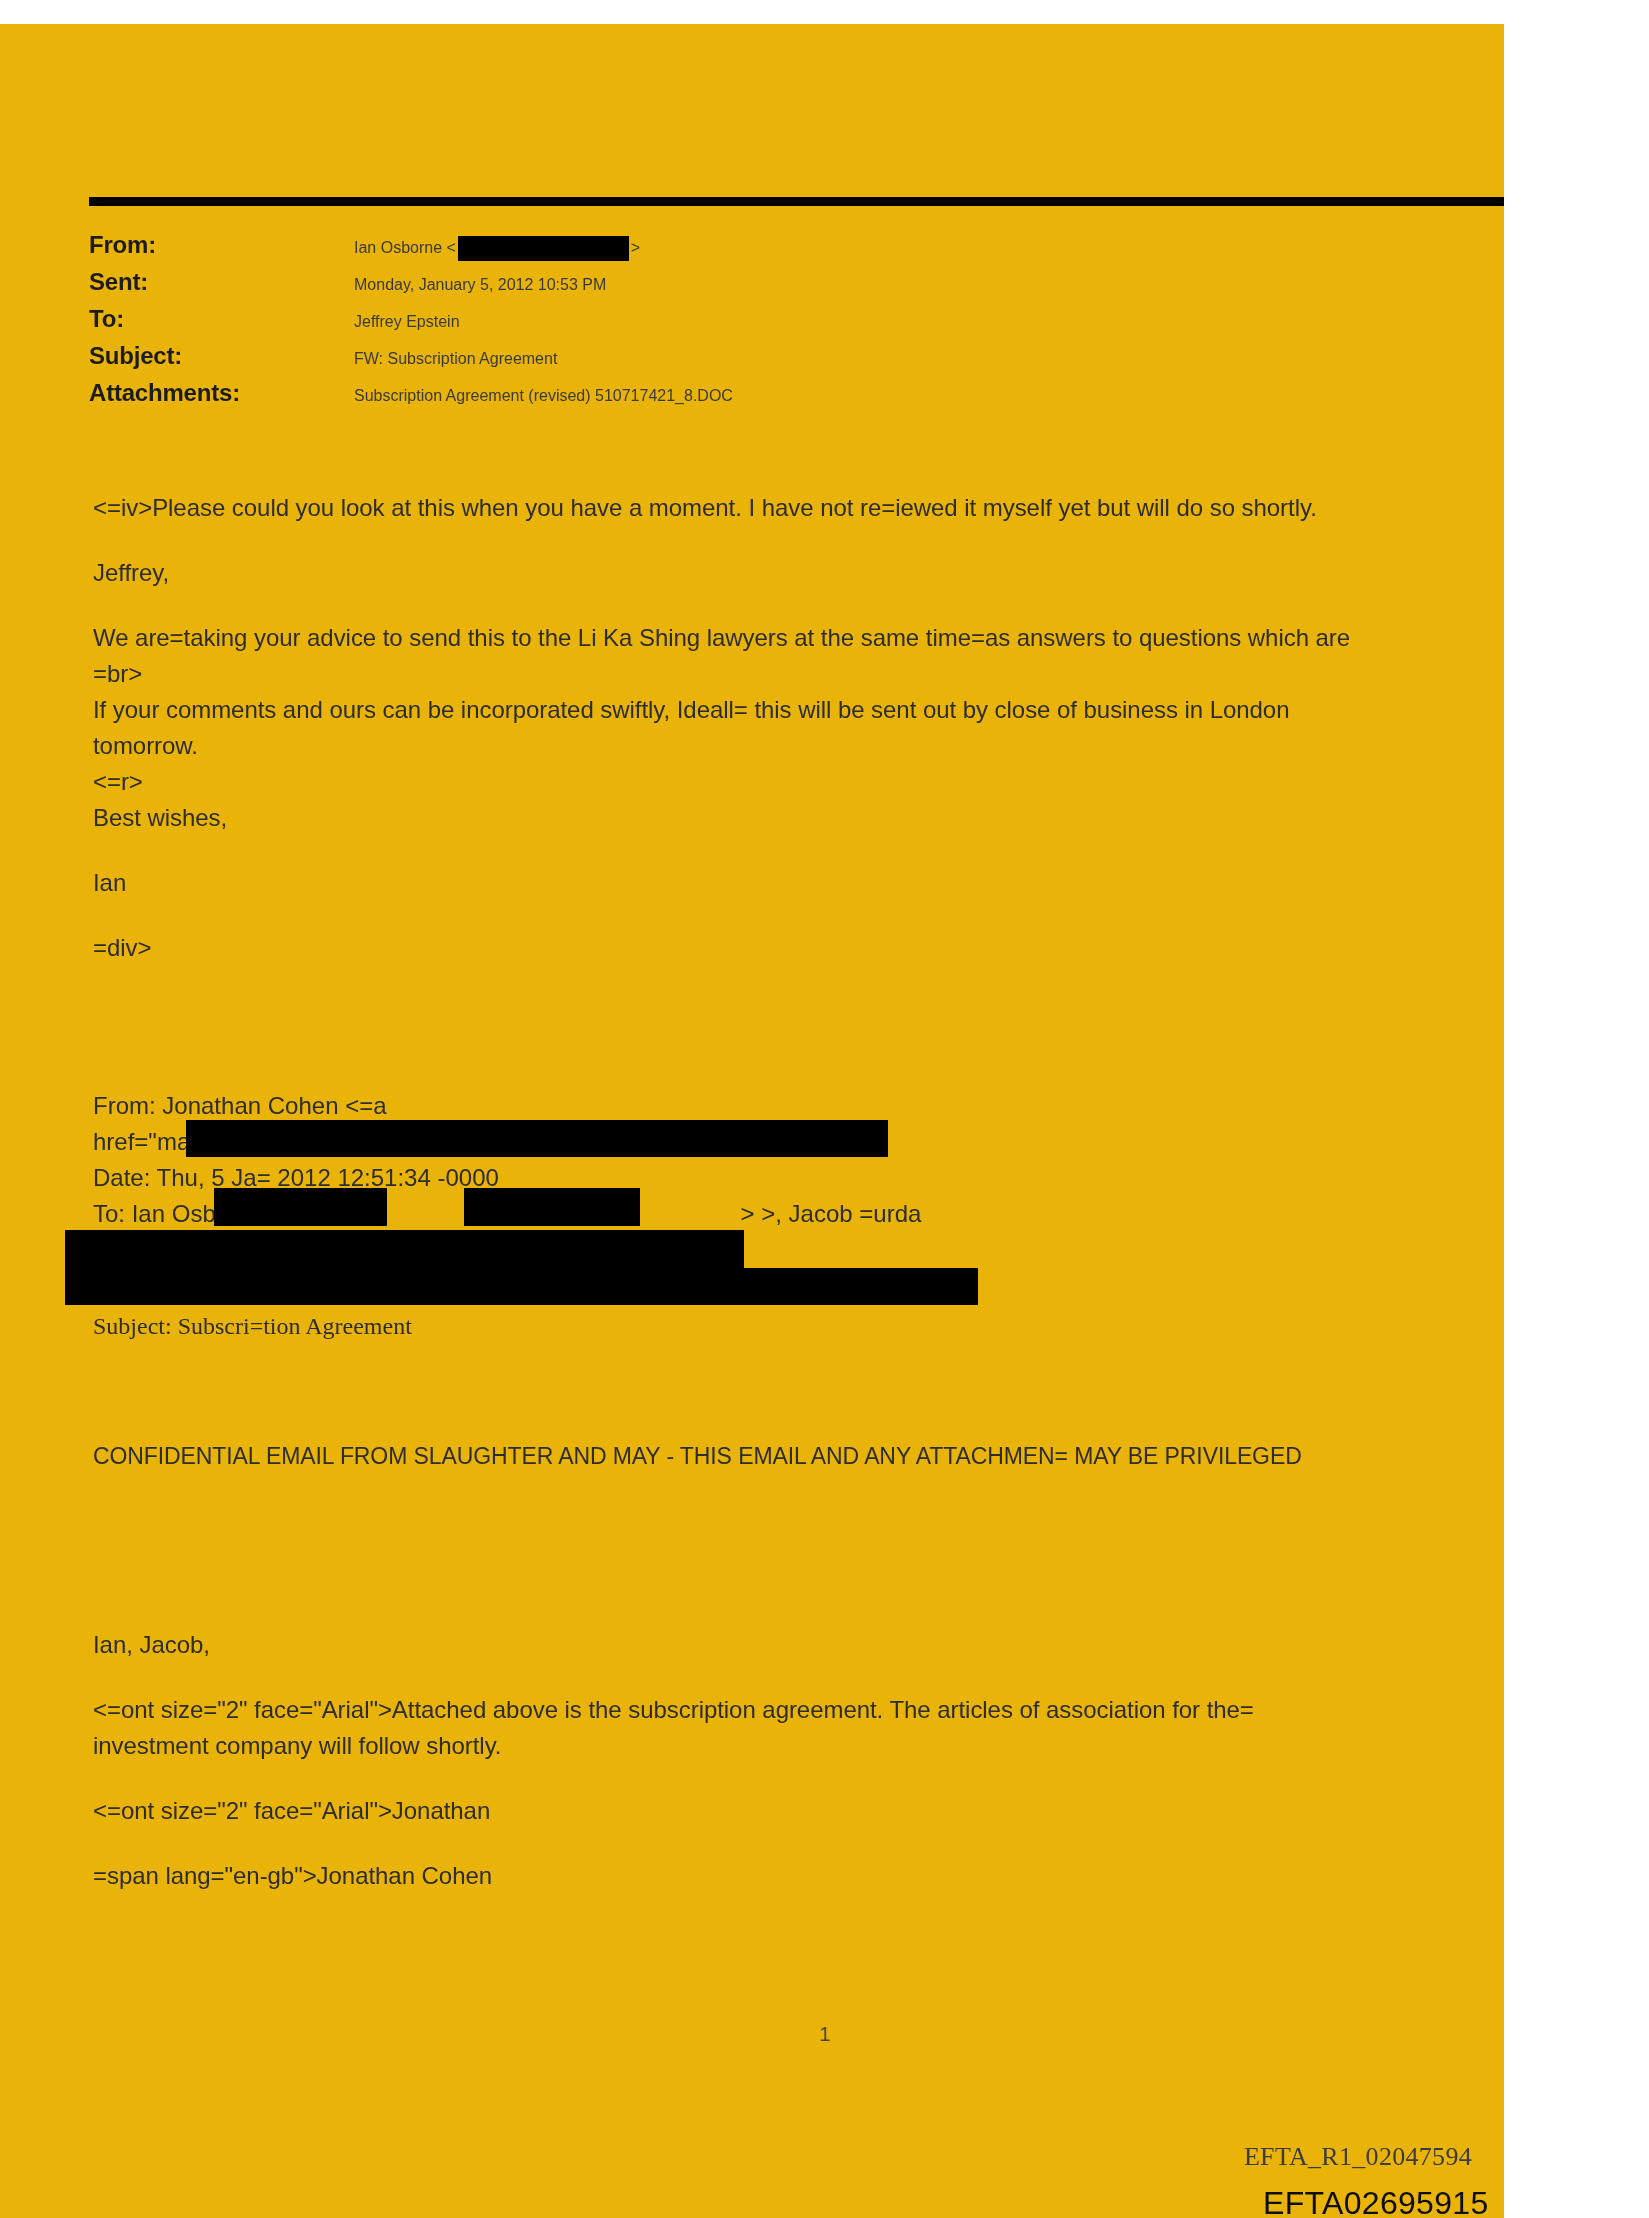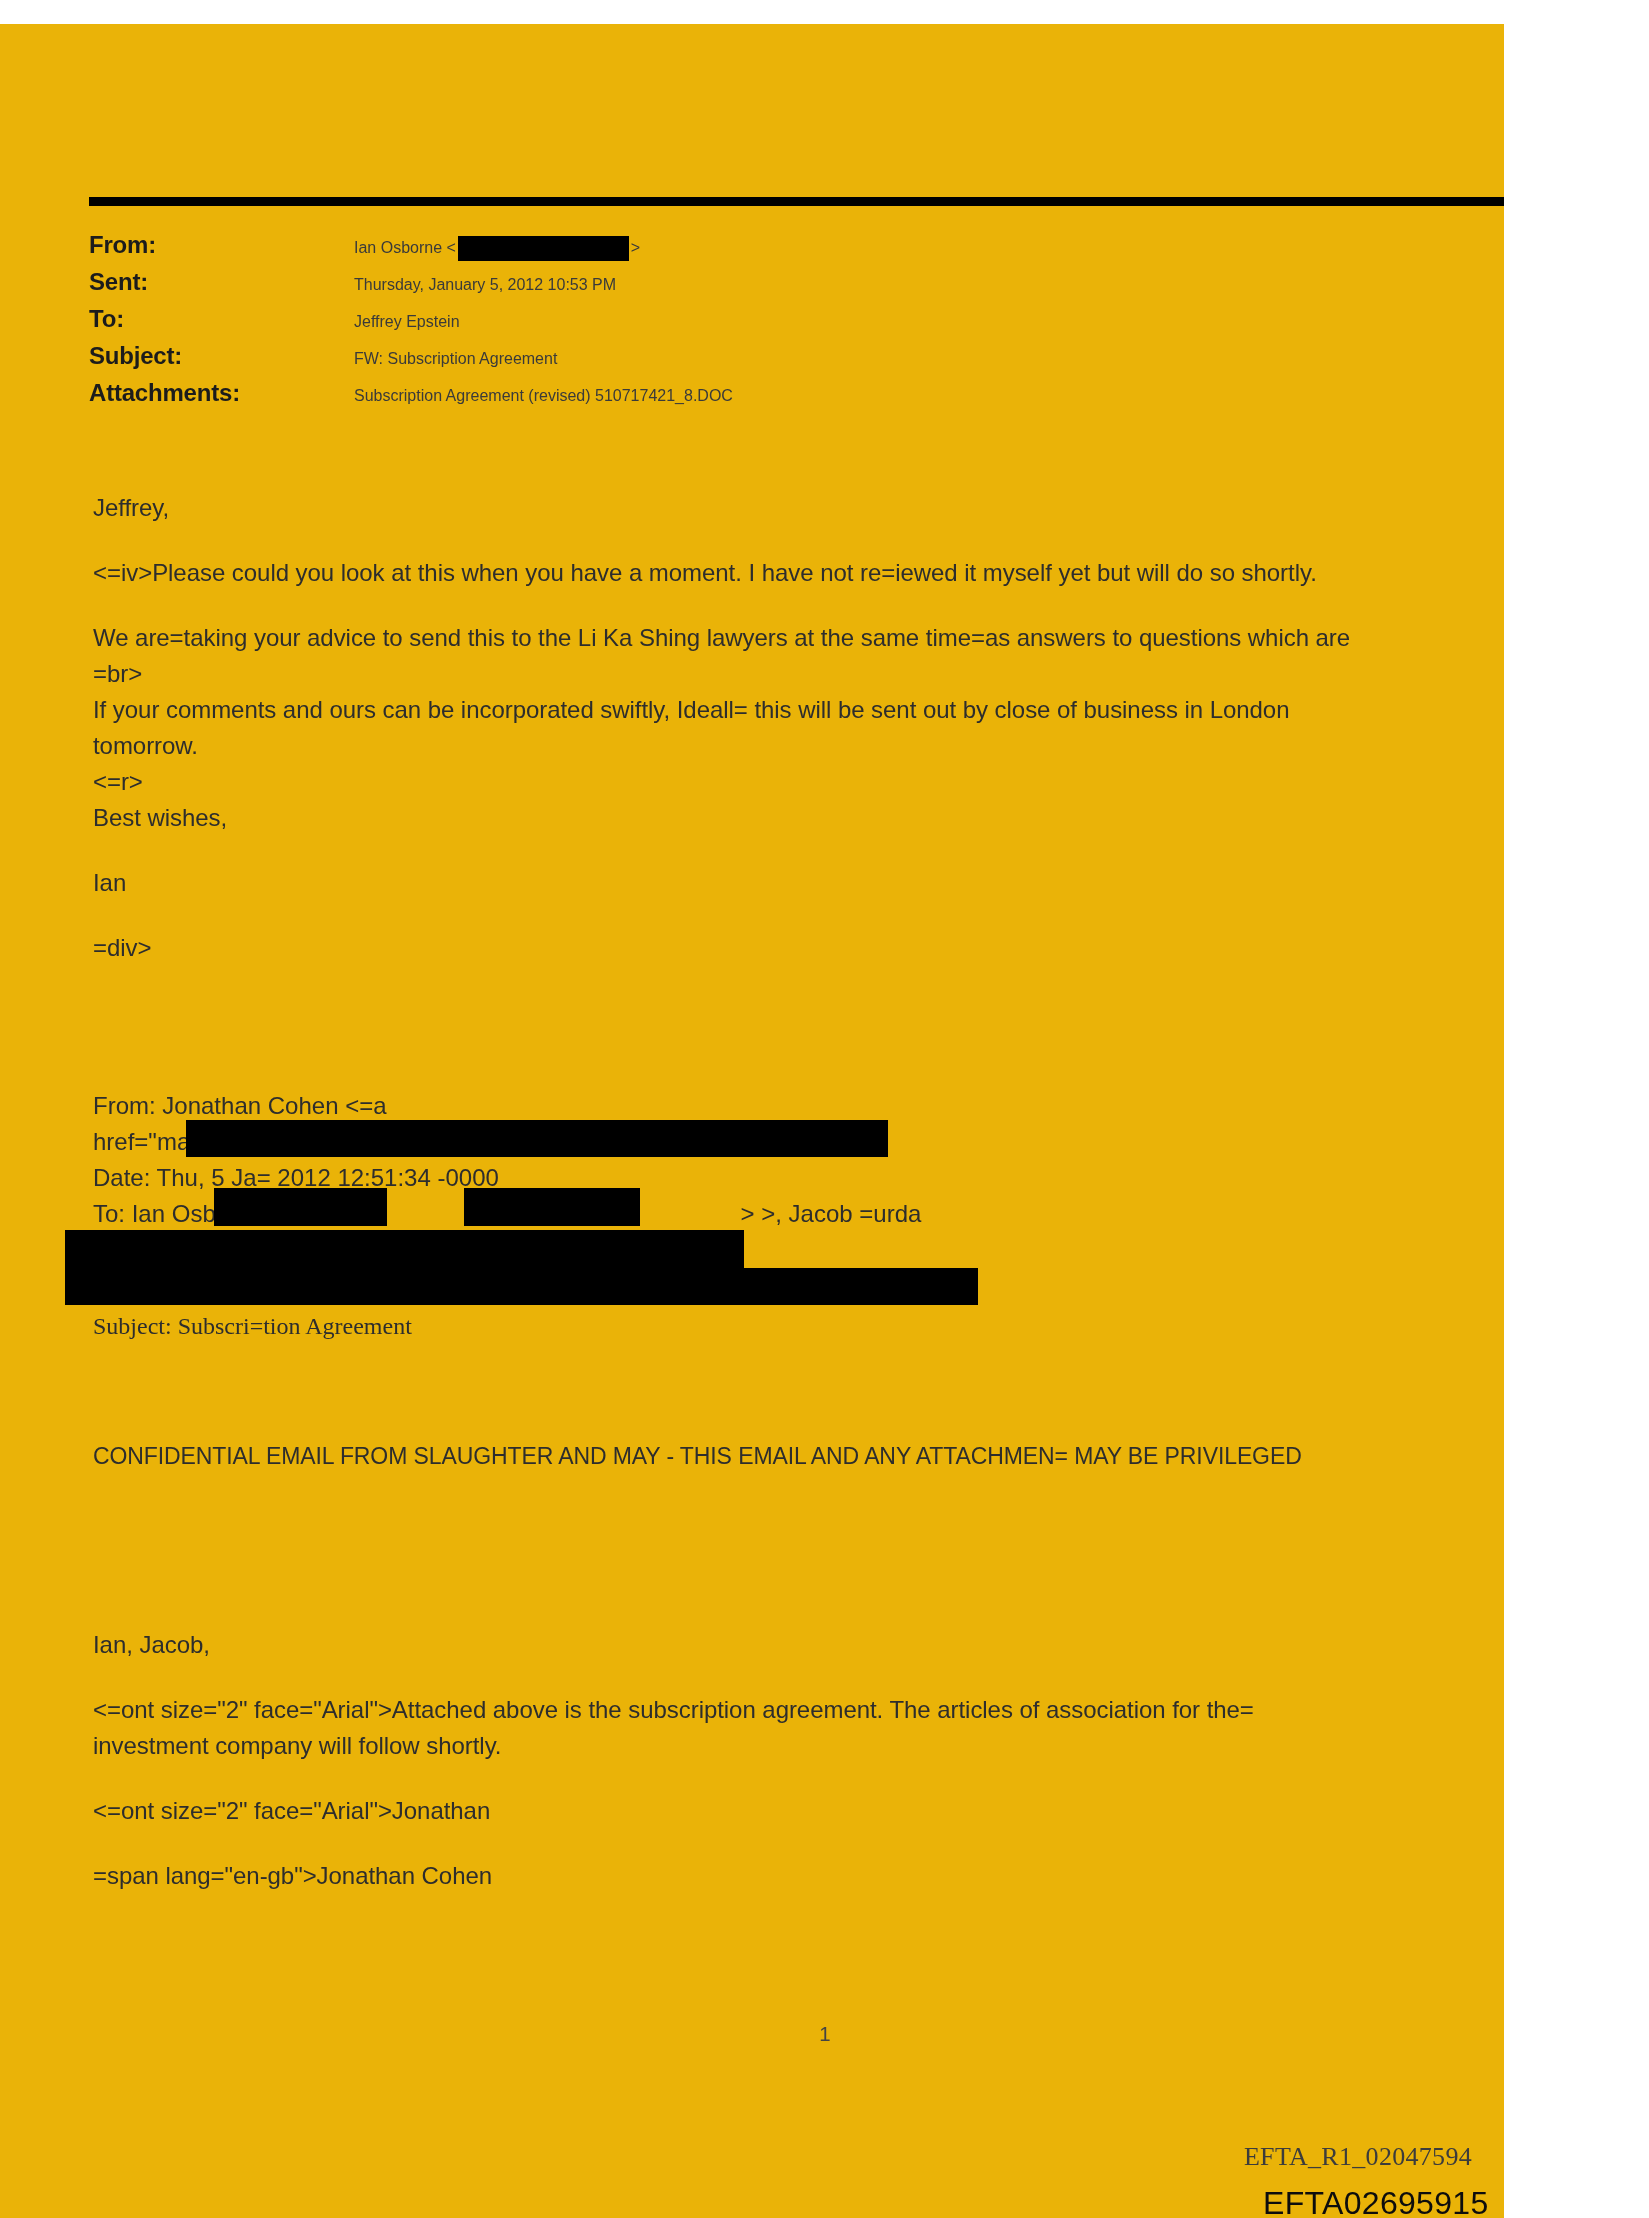--- a/index.html
+++ b/index.html
@@ -169,21 +169,21 @@
       <div class="hdr-label">From:</div>
       <div class="hdr-value">
         <span>Ian Osborne &lt;</span>
           <span class="redact" style="width:171px;height:25px;margin:0 1.9px;"></span>
           <span>&gt;</span>
       </div>
     </div>
 
     <div class="hdr-row">
       <div class="hdr-label">Sent:</div>
-      <div class="hdr-value">Thursday, January 5, 2012 10:53 PM</div>
+      <div class="hdr-value">Monday, January 5, 2012 10:53 PM</div>
     </div>
 
     <div class="hdr-row">
       <div class="hdr-label">To:</div>
       <div class="hdr-value">Jeffrey Epstein</div>
     </div>
 
     <div class="hdr-row">
       <div class="hdr-label">Subject:</div>
       <div class="hdr-value">FW: Subscription Agreement</div>
@@ -191,23 +191,23 @@
 
     <div class="hdr-row">
       <div class="hdr-label">Attachments:</div>
       <div class="hdr-value">Subscription Agreement (revised) 510717421_8.DOC</div>
     </div>
 
   </div>
 
   <div class="body">
 
+    <p class="para">&lt;=iv&gt;Please could you look at this when you have a moment. I have not re=iewed it myself yet but will do so shortly.</p>
+
     <p class="para">Jeffrey,</p>
-
-    <p class="para">&lt;=iv&gt;Please could you look at this when you have a moment. I have not re=iewed it myself yet but will do so shortly.</p>
 
     <p class="para tight">We are=taking your advice to send this to the Li Ka Shing lawyers at the same time=as answers to questions which are</p>
     <p class="para tight">=br&gt;</p>
     <p class="para tight">If your comments and ours can be incorporated swiftly, Ideall= this will be sent out by close of business in London</p>
     <p class="para tight">tomorrow.</p>
     <p class="para tight">&lt;=r&gt;</p>
     <p class="para">Best wishes,</p>
 
     <p class="para">Ian</p>
 

